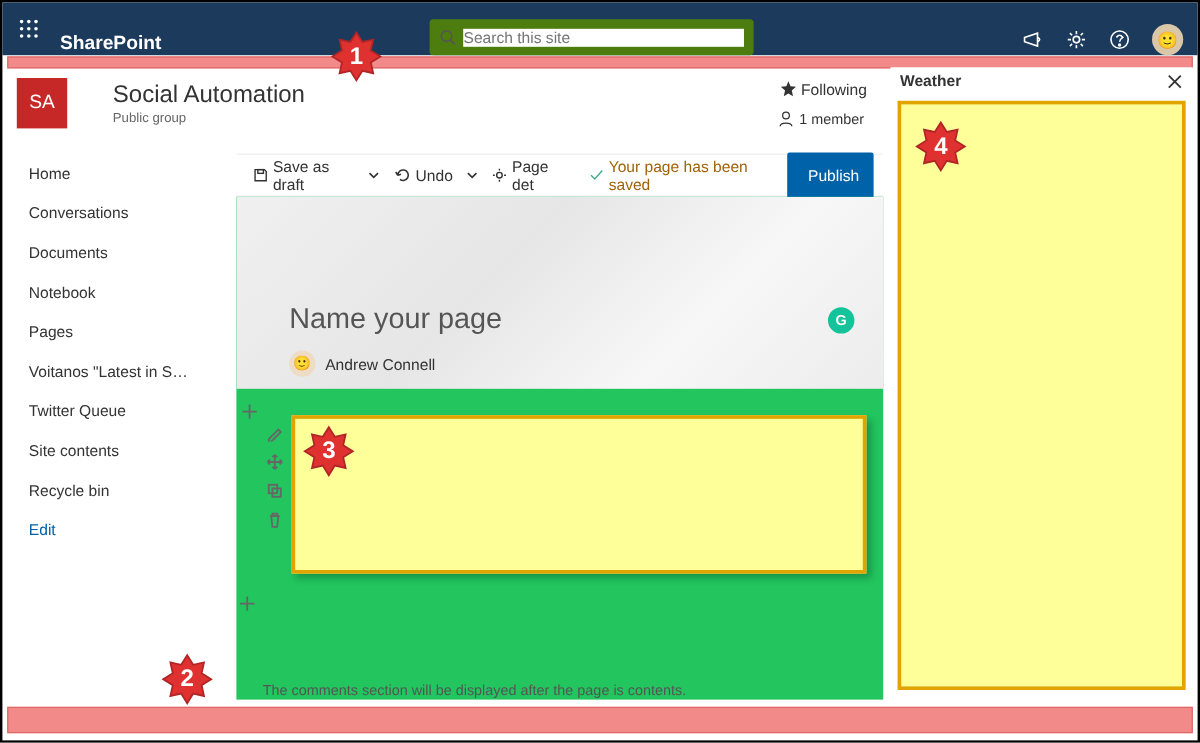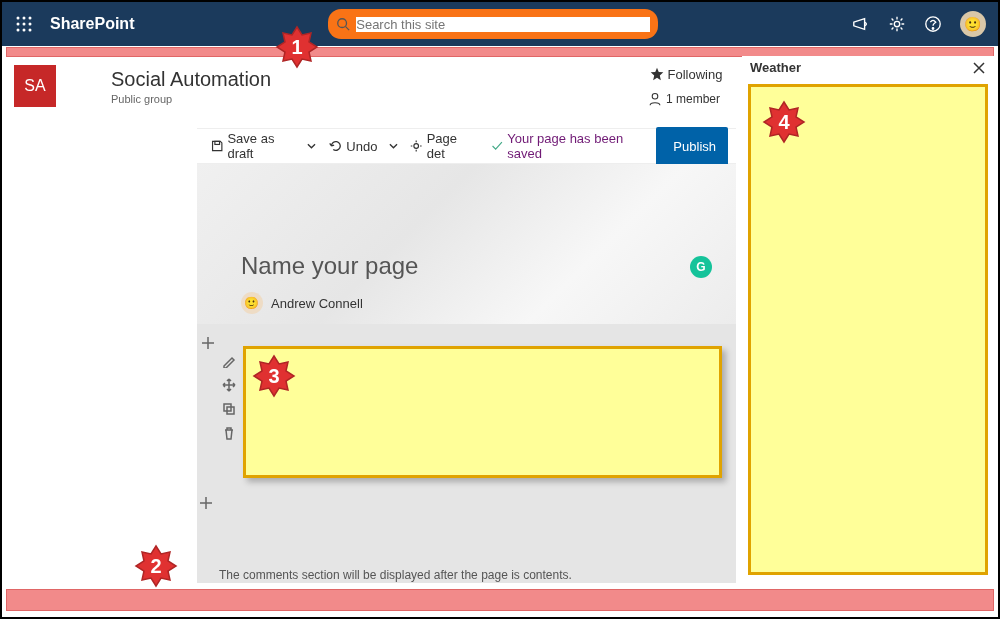--- a/index.html
+++ b/index.html
@@ -1,58 +1,58 @@
 <!DOCTYPE html>
 <html><head>
 <meta charset="utf-8">
 <style>
   * { box-sizing: border-box; margin: 0; padding: 0; }
   html, body { width: 1000px; height: 619px; overflow: hidden; font-family: "Segoe UI", Arial, sans-serif; font-size: 13px; background: #fff; }
   .frame { position: relative; width: 1000px; height: 619px; border: 2px solid #000; }
   
-  .topbar { position: absolute; left: 0; top: 0; right: 0; height: 44px; background: #1b3a5c; display: flex; align-items: center; color: #fff; }
+  .topbar { position: absolute; left: 0; top: 0; right: 0; height: 44px; background: #1b3a5c; display: flex; align-items: flex-end; color: #fff; }
   .waffle { width: 44px; height: 44px; display: flex; align-items: center; justify-content: center; }
   .waffle-svg { width: 16px; height: 16px; }
   .brand { font-size: 16px; font-weight: 600; margin-left: 4px; }
-  .searchwrap { margin-left: auto; margin-right: auto; width: 330px; height: 30px; background: #f97316; border-radius: 13px; display: flex; align-items: center; padding: 0 8px; color: #555; }
+  .searchwrap { margin-left: auto; margin-right: auto; width: 270px; height: 30px; background: #4d7c0f; border-radius: 3px; display: flex; align-items: center; padding: 0 8px; color: #555; }
   .searchwrap input { border: none; outline: none; flex: 1; font-size: 13px; color: #333; }
   .search-icon-svg { width: 14px; height: 14px; margin-right: 6px; }
   .topright { display: flex; align-items: center; gap: 18px; padding-right: 12px; }
   .topicon { width: 18px; height: 18px; color: #fff; }
   .avatar-img { width: 26px; height: 26px; border-radius: 50%; background: #d9c7a8; display: flex; align-items: center; justify-content: center; font-size: 14px; }
 
   
   .redbar-top { position: absolute; left: 4px; right: 4px; top: 45px; height: 10px; background: #f28a8a; border: 1px solid #e06666; }
   .redbar-bottom { position: absolute; left: 4px; right: 4px; bottom: 6px; height: 22px; background: #f28a8a; border: 1px solid #e06666; }
 
   
   .siteheader { position: absolute; left: 12px; top: 60px; right: 262px; height: 48px; display: flex; align-items: center; gap: 24px; }
   .sitelogo { width: 42px; height: 42px; background: #c62828; color: #fff; display: flex; align-items: center; justify-content: center; font-weight: 400; font-size: 16px; }
-  .sitetitlewrap { margin-left: 31px; }
+  .sitetitlewrap { margin-left: 14px; }
   .sitetitle { font-size: 20px; color: #333; }
   .sitesub { font-size: 11px; color: #666; margin-top: 2px; }
   .follow { display: flex; align-items: center; font-size: 13px; color: #333; margin-right: 12px; }
   .member { display: flex; align-items: center; font-size: 12px; color: #333; margin-right: 16px; }
   .siteheader-right { margin-left: auto; display: flex; align-items: center; gap: 10px; flex-direction: column; }
 
   
   .leftnav { position: absolute; left: 12px; top: 126px; width: 160px; }
   .leftnav a { display: block; color: #333; text-decoration: none; padding: 9px 10px; font-size: 13px; white-space: nowrap; overflow: hidden; text-overflow: ellipsis; }
   .leftnav a.edit { color: #0062a8; }
 
   
   .toolbar { position: absolute; left: 195px; top: 126px; right: 262px; height: 36px; background: #fff; border-top: 1px solid #eee; border-bottom: 1px solid #eee; display: flex; align-items: center; padding: 0 8px; gap: 6px; font-size: 13px; color: #333; }
   .tbtn { display: flex; align-items: center; gap: 4px; padding: 3px 6px; }
   .tbtn svg { width: 14px; height: 14px; }
   .chev { width: 10px; height: 10px; }
-  .saved { color: #701a75; }
+  .saved { color: #a16207; }
   .publish { background: #0062a8; color: #fff; padding: 12px 12px; border-radius: 2px; display: flex; align-items: center; gap: 5px; margin-left: auto; }
 
   
-  .canvas { position: absolute; left: 195px; top: 162px; right: 262px; bottom: 34px; background: #e5e5e5; overflow: hidden; }
+  .canvas { position: absolute; left: 195px; top: 162px; right: 262px; bottom: 34px; background: #22c55e; overflow: hidden; }
   .pageheader { height: 160px; background: linear-gradient(135deg, #f0f0f0 0%, #e6e6e6 40%, #f7f7f7 70%, #ececec 100%); position: relative; }
   .pageheader-title { position: absolute; left: 44px; top: 88px; font-size: 24px; color: #555; }
   .pageheader-author { position: absolute; left: 44px; top: 128px; display: flex; align-items: center; gap: 8px; font-size: 13px; color: #333; }
   .author-avatar { width: 22px; height: 22px; border-radius: 50%; background: #eedcc5; display: inline-flex; align-items: center; justify-content: center; font-size: 12px; }
   .grammarly { position: absolute; right: 24px; top: 92px; width: 22px; height: 22px; border-radius: 50%; background: #15c39a; color: #fff; display: flex; align-items: center; justify-content: center; font-size: 12px; font-weight: bold; }
   .rails { position: absolute; left: 0; top: 160px; width: 22px; display: flex; flex-direction: column; align-items: center; gap: 14px; padding-top: 12px; color: #666; }
   .rails2 { position: absolute; left: 22px; top: 190px; width: 20px; display: flex; flex-direction: column; align-items: center; gap: 10px; color: #666; }
   .webpart { position: absolute; left: 46px; top: 182px; right: 14px; height: 132px; background: #ffff99; border: 3px solid #e0a300; box-shadow: 4px 4px 6px rgba(0,0,0,0.25); }
   .addsec { position: absolute; left: 0; top: 330px; width: 18px; height: 18px; color: #666; display:flex; align-items:center; justify-content:center;}
   .comments { position: absolute; left: 22px; top: 378px; display: flex; align-items: center; gap: 10px; margin-top: 42px; }
@@ -138,20 +138,32 @@
       <div class="member">
         <svg class="icon" width="14" height="14" viewBox="0 0 20 20">
             <circle cx="10" cy="6" r="4"></circle>
             <path d="M3 19c0-5 14-5 14 0"></path>
           </svg>
         <span style="margin-left:4px">1 member</span>
       </div>
     </div>
   </div>
 
+  <div class="leftnav">
+    <a>Home</a>
+    <a>Conversations</a>
+    <a>Documents</a>
+    <a>Notebook</a>
+    <a>Pages</a>
+    <a>Voitanos "Latest in SP D...</a>
+    <a>Twitter Queue</a>
+    <a>Site contents</a>
+    <a>Recycle bin</a>
+    <a class="edit">Edit</a>
+  </div>
 
   <div class="toolbar">
     <div class="tbtn">
       <svg class="icon" viewBox="0 0 16 16">
           <path d="M2 2h10l2 2v10H2z"></path>
           <rect x="5" y="2" width="6" height="4"></rect>
         </svg>
       <span>Save as draft</span>
     </div>
     <svg class="chev icon" viewBox="0 0 10 10">

